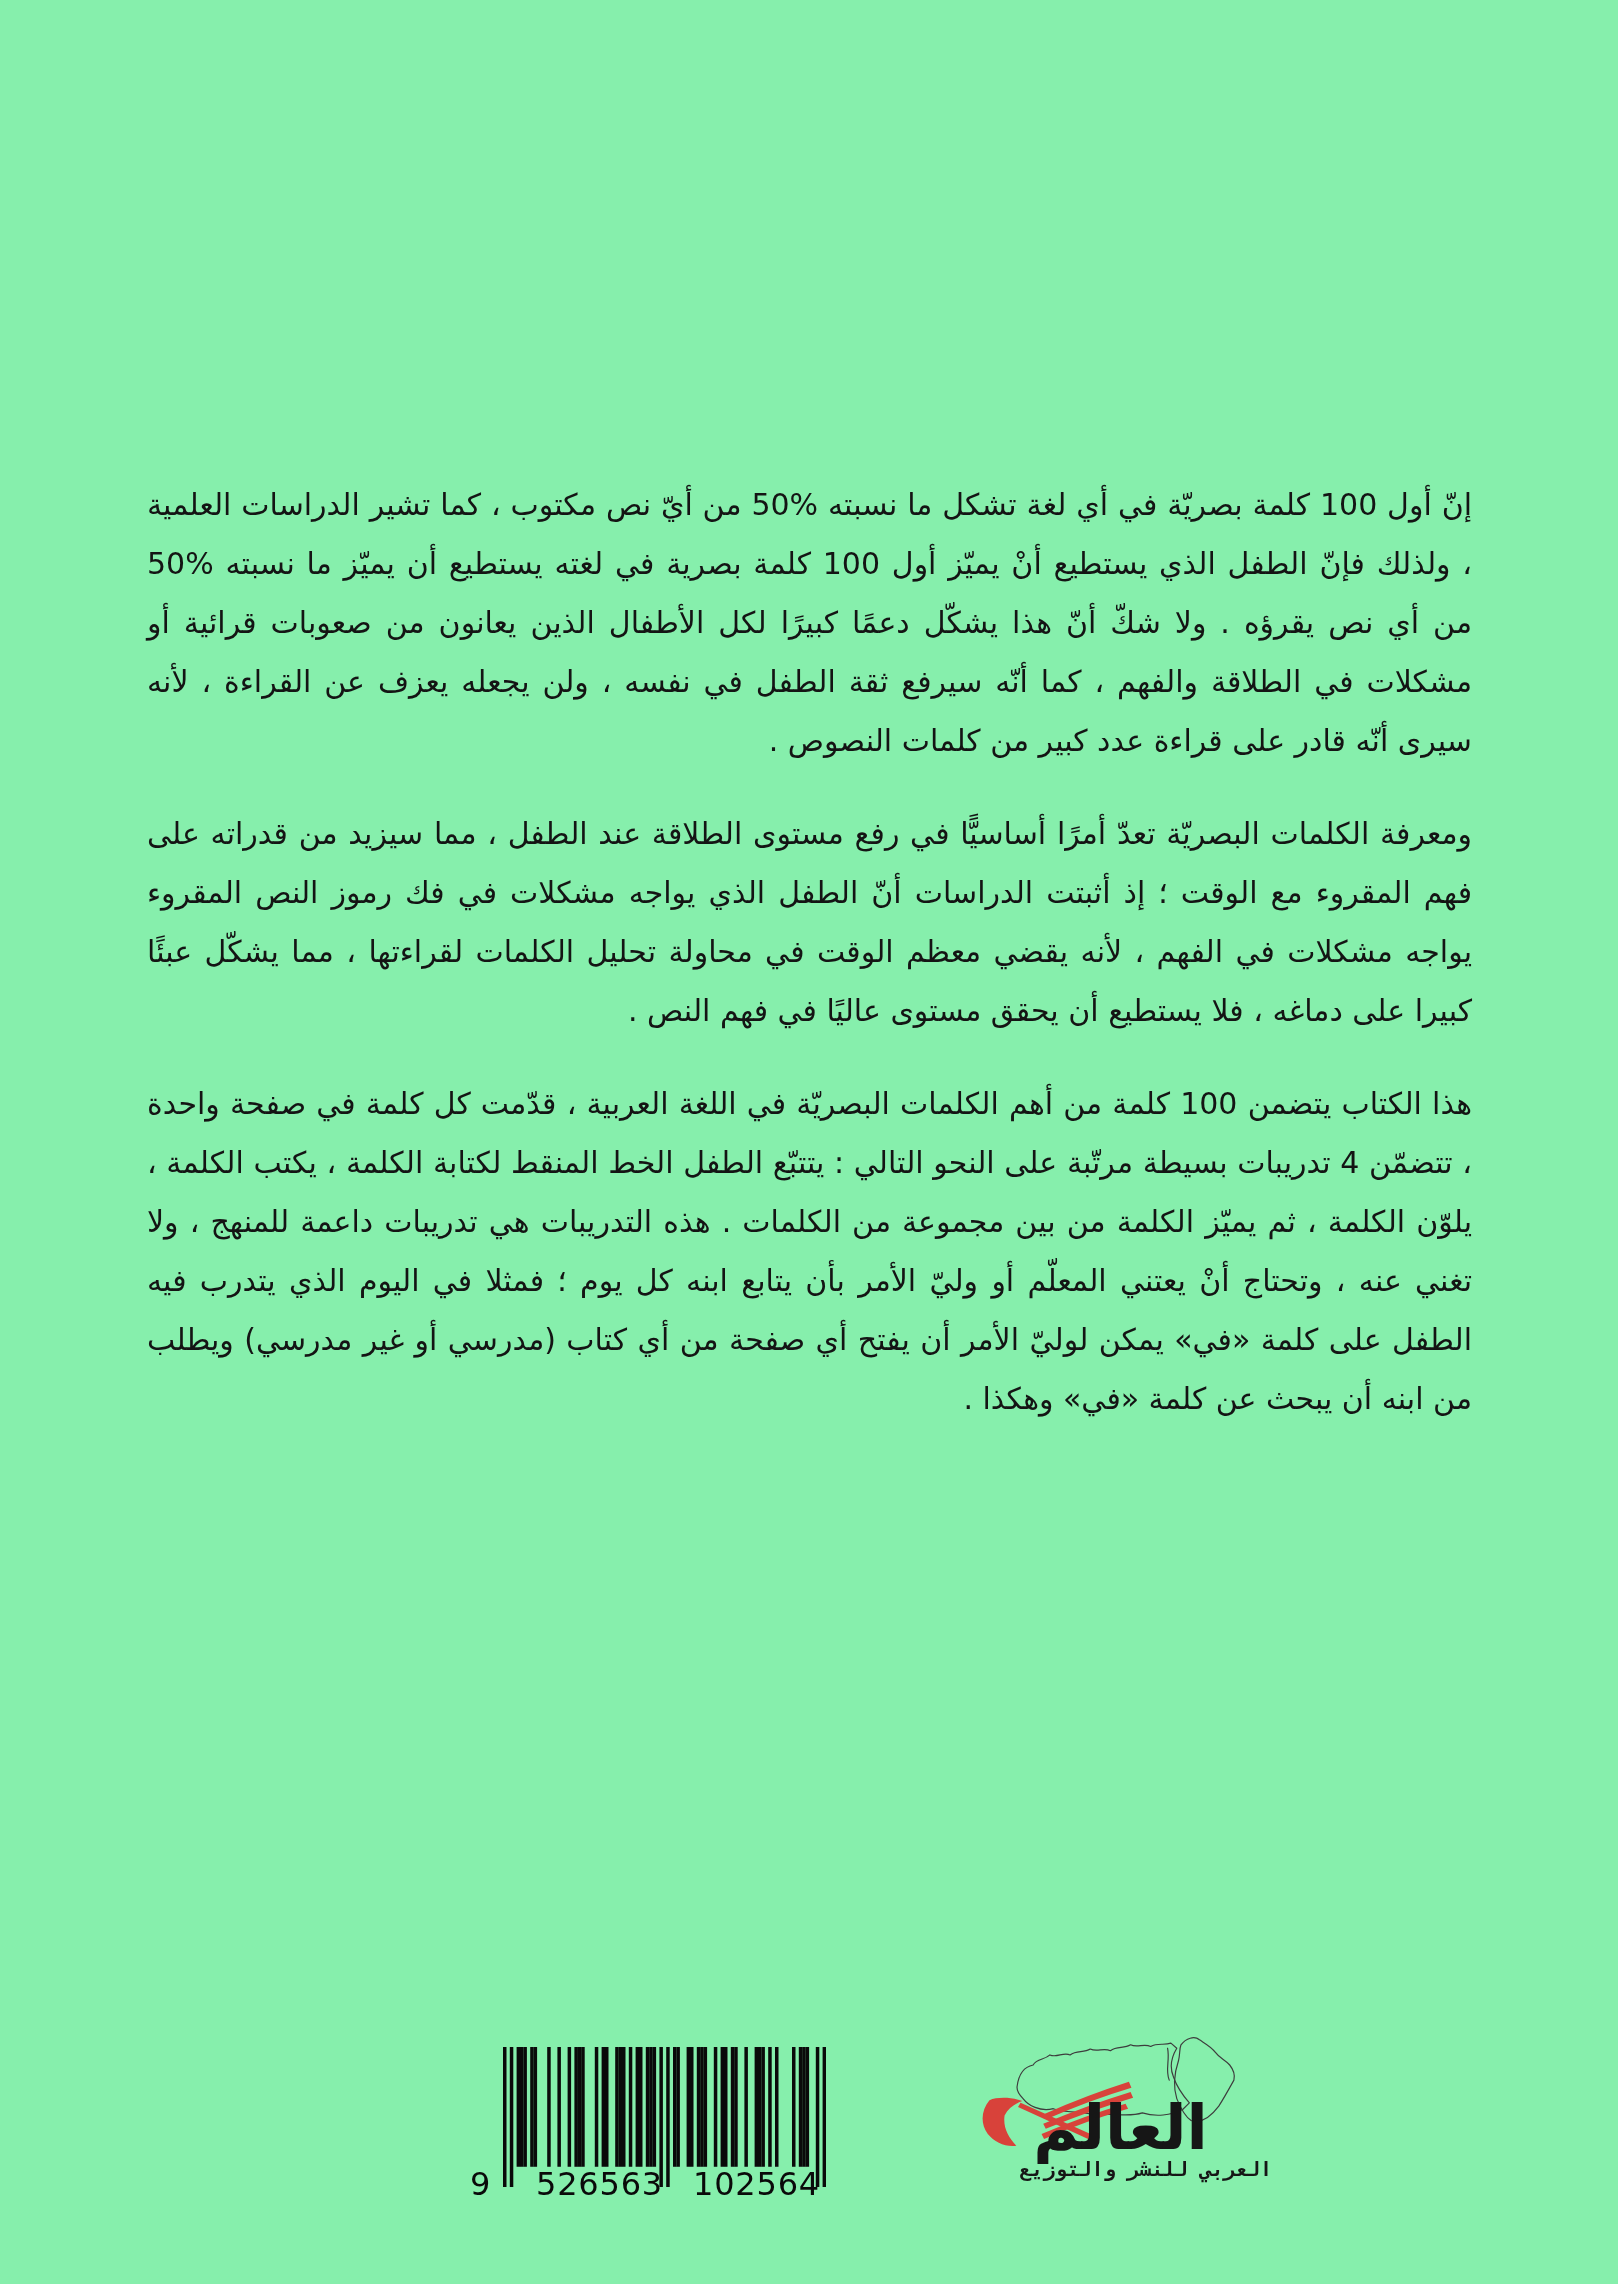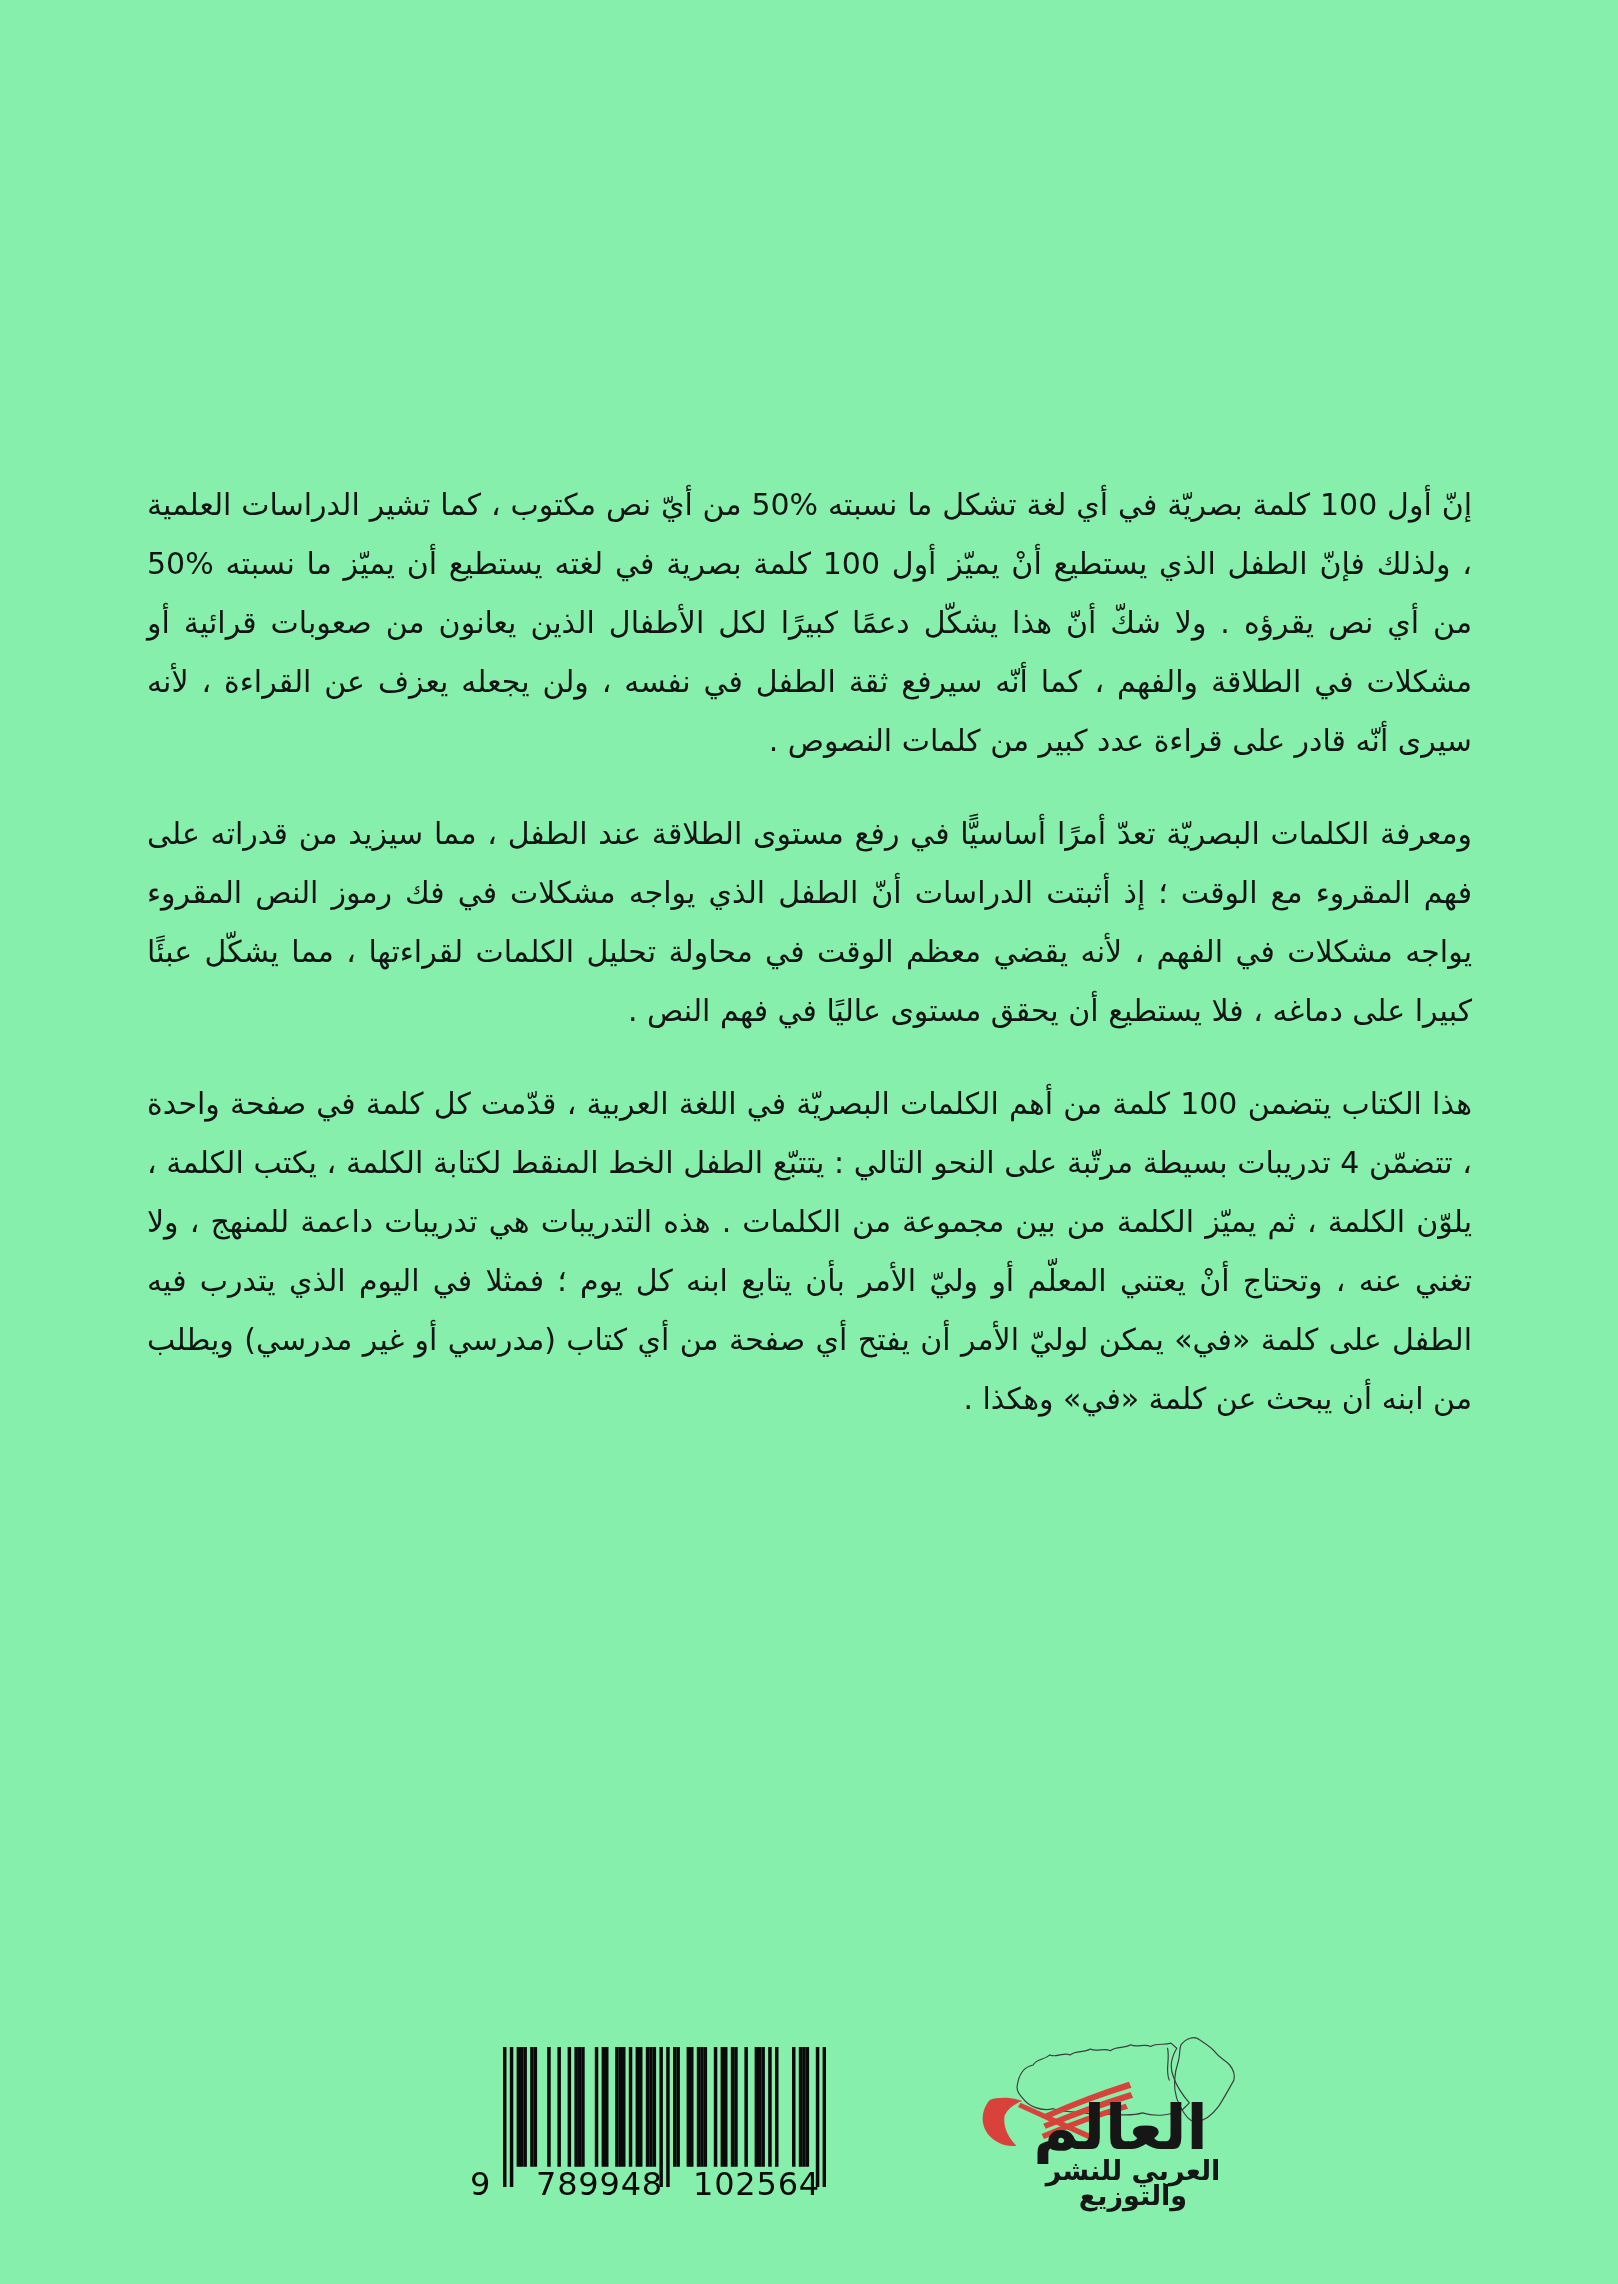--- a/index.html
+++ b/index.html
@@ -56,24 +56,25 @@
   .logo svg{position:absolute;left:0;top:0;width:303px;height:126px;z-index:1;}
   .logo-word{
     position:absolute;left:0;top:74px;width:100%;z-index:2;
     text-align:center;
     font-size:62px;line-height:61px;font-weight:700;
     color:#161616;
     direction:rtl;
   }
   .logo-sub{
     position:absolute;left:25px;top:135px;width:278px;z-index:2;
-    text-align:center;
-    font-size:27px;line-height:25px;font-weight:700;
+    text-align:right;
+    font-size:20px;line-height:25px;font-weight:700;
     color:#161616;
     direction:rtl;
+    font-family:Liberation Mono, monospace;
   }
   .map-path{fill:none;stroke:#3d3d3d;stroke-width:1.4;stroke-linejoin:round;stroke-linecap:round;}
 </style>
 </head>
 <body>
 
 <div class="page">
 
   <main class="blurb">
     <p>إنّ أول 100 كلمة بصريّة في أي لغة تشكل ما نسبته %50 من أيّ نص مكتوب ، كما تشير الدراسات العلمية ، ولذلك فإنّ الطفل الذي يستطيع أنْ يميّز أول 100 كلمة بصرية في لغته يستطيع أن يميّز ما نسبته %50 من أي نص يقرؤه . ولا شكّ أنّ هذا يشكّل دعمًا كبيرًا لكل الأطفال الذين يعانون من صعوبات قرائية أو مشكلات في الطلاقة والفهم ، كما أنّه سيرفع ثقة الطفل في نفسه ، ولن يجعله يعزف عن القراءة ، لأنه سيرى أنّه قادر على قراءة عدد كبير من كلمات النصوص .</p>
@@ -130,21 +131,21 @@
         <rect x="322.53" y="0" width="4.15" height="142"></rect>
         <rect x="342.68" y="0" width="4.15" height="142"></rect>
         <rect x="350.75" y="0" width="4.15" height="142"></rect>
         <rect x="354.78" y="0" width="4.15" height="142"></rect>
         <rect x="358.81" y="0" width="4.15" height="142"></rect>
         <rect x="370.91" y="0" width="4.15" height="166"></rect>
         <rect x="378.97" y="0" width="4.15" height="166"></rect>
       </svg>
     <div class="bc-digits">
       <span class="bc-d9">9</span>
-      <span class="bc-g1">789948</span>
+      <span class="bc-g1">526563</span>
       <span class="bc-g2">102564</span>
     </div>
   </div>
 
   <div class="logo">
     <svg viewBox="0 0 360 150">
 
       <path class="map-path" d="M57,75 C59,60 66,52 76,50 C80,42 90,44 96,38 C104,42 112,34 120,38
         C128,32 136,36 144,31 C152,35 160,29 168,33 C176,27 184,31 192,26 C200,30 208,24 216,28
         C224,23 232,27 240,24 L247,30 C241,40 238,52 243,64 C247,76 254,86 262,95 L254,103

